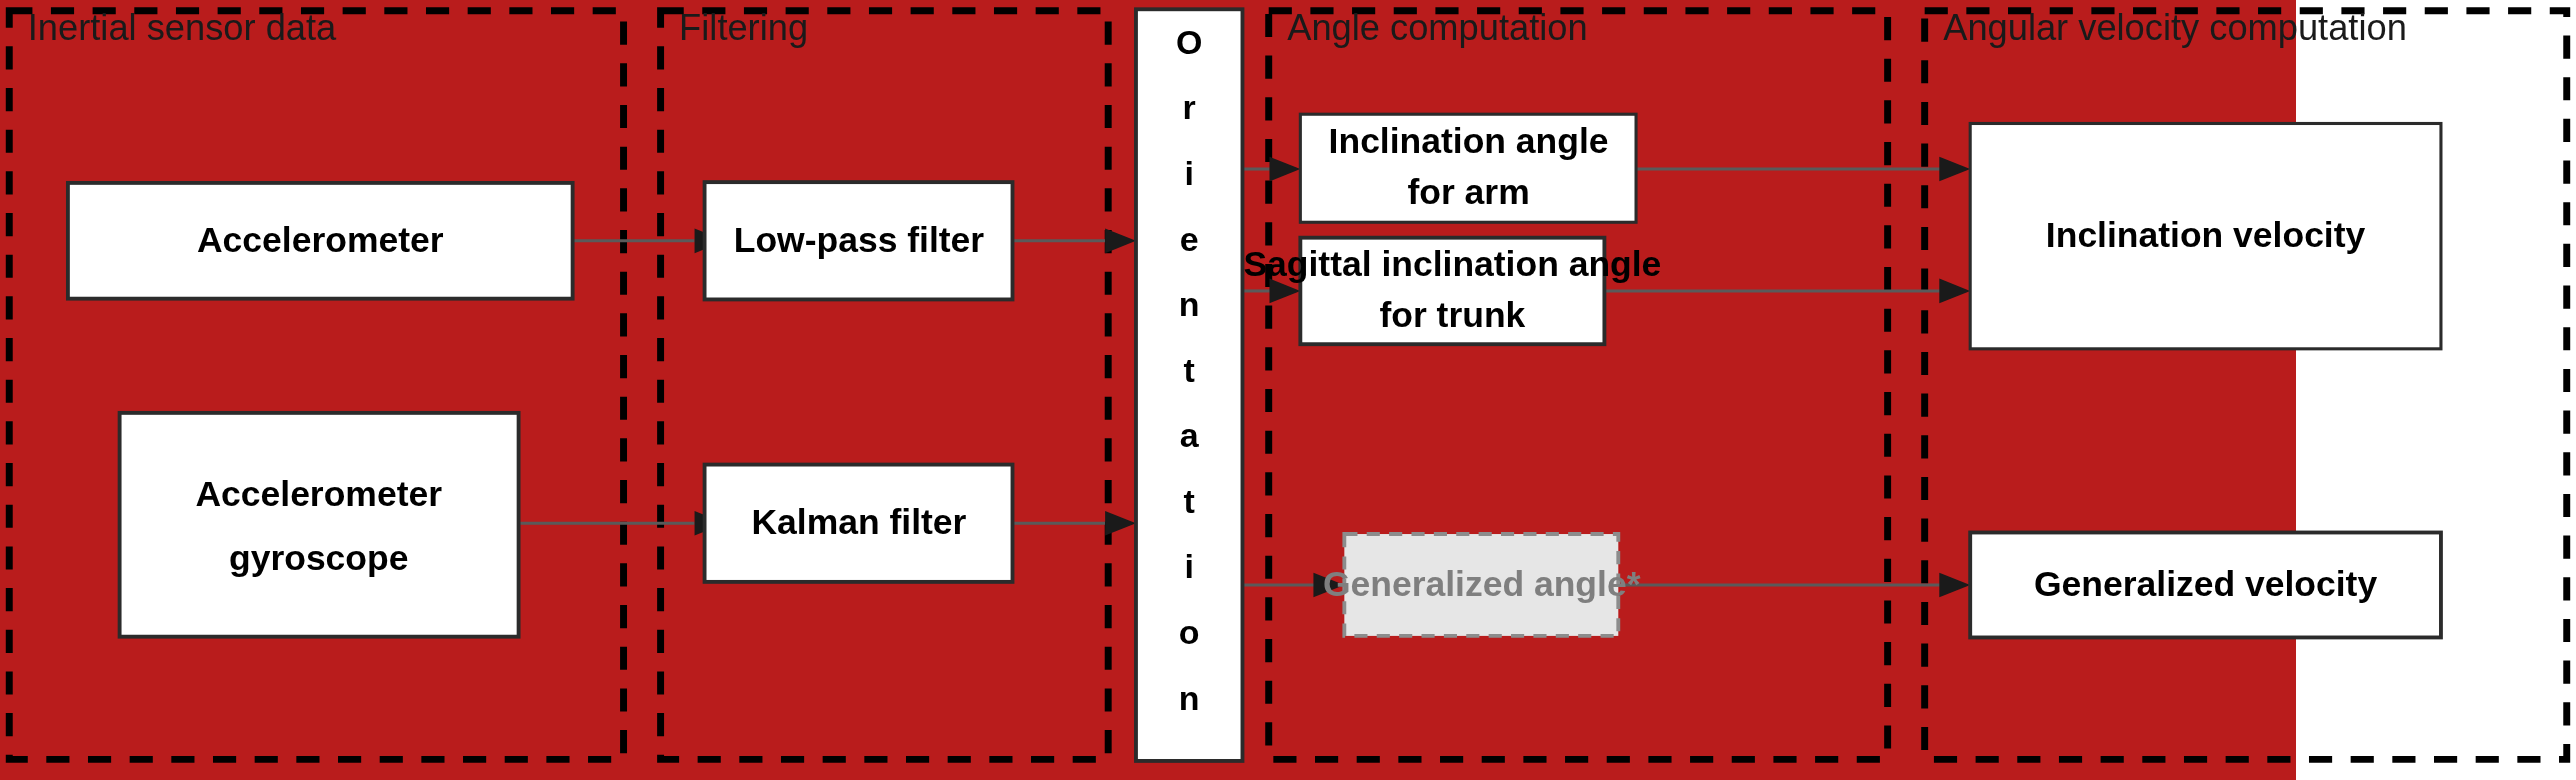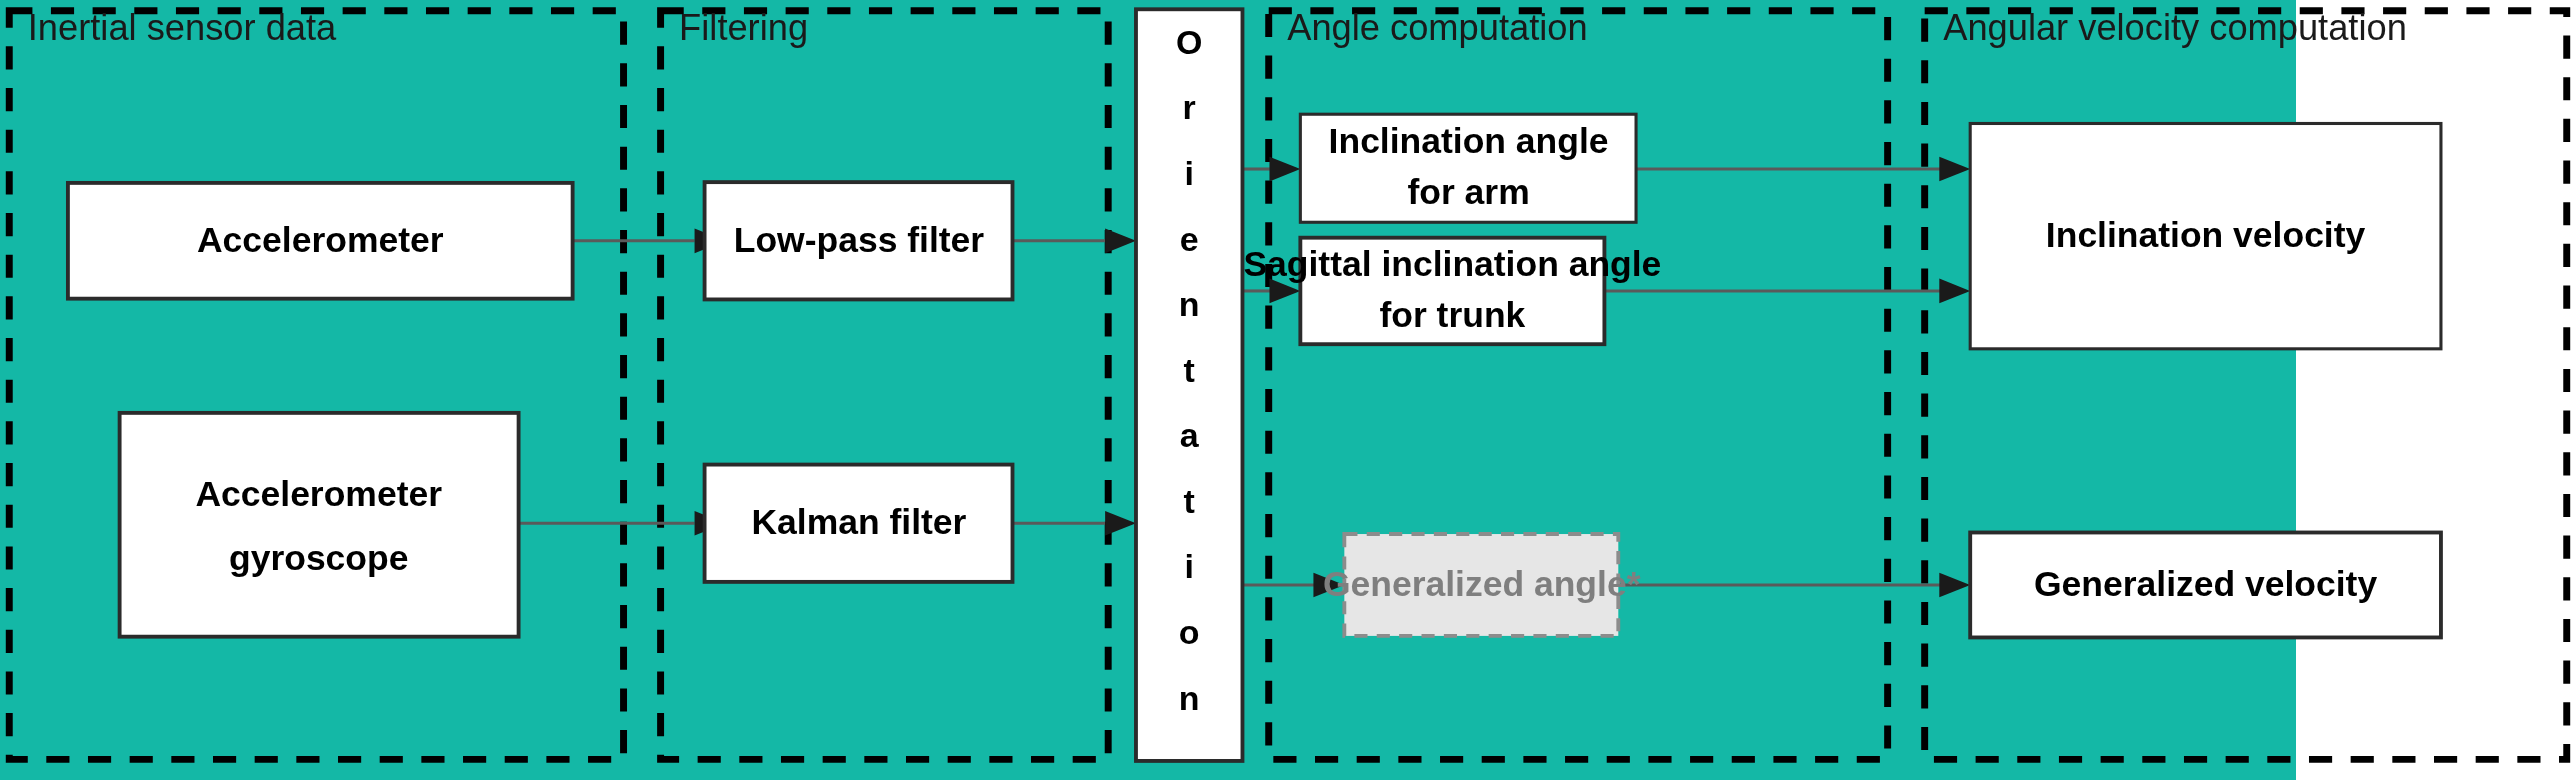--- a/index.html
+++ b/index.html
@@ -1,19 +1,19 @@
 <!DOCTYPE html>
 <html style="font-size:12.3px"><head>
 <meta charset="utf-8">
 <title>Inertial sensor processing pipeline</title>
 <style>
   html,body{margin:0;padding:0;background:#ffffff;}
   body{width:2576px;height:781px;overflow:hidden;
        font-family:"Liberation Sans","DejaVu Sans",sans-serif;}
-  #stage{position:relative;width:2296px;height:781px;background:#14b8a6;}
+  #stage{position:relative;width:2296px;height:781px;background:#b91c1c;}
   svg#diagram{position:absolute;left:0;top:0;width:2576px;height:781px;display:block;}
 
   .panel-rect{fill:none;stroke:#000000;stroke-width:9;
               stroke-dasharray:30 24;stroke-linecap:butt;}
   .panel-title{font-family:"Liberation Sans","DejaVu Sans",sans-serif;
                font-size:47px;font-weight:400;fill:#1a1a1a;
                dominant-baseline:middle;}
 
   .node-rect{fill:#ffffff;stroke:#2b2b2b;stroke-width:5;}
   .node-rect-thin{fill:#ffffff;stroke:#2b2b2b;stroke-width:4;}

